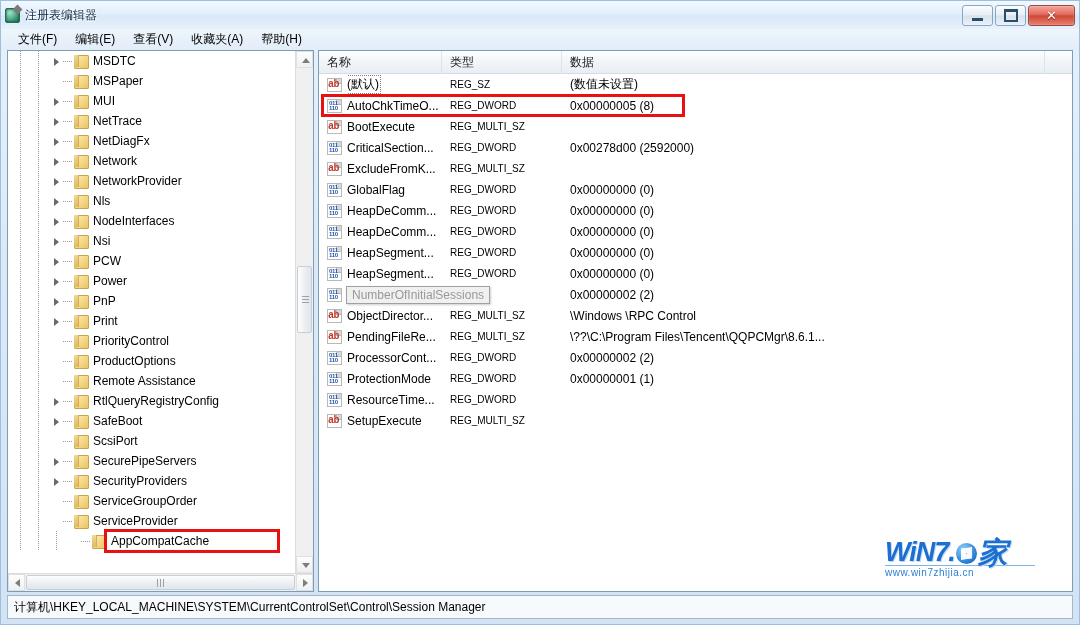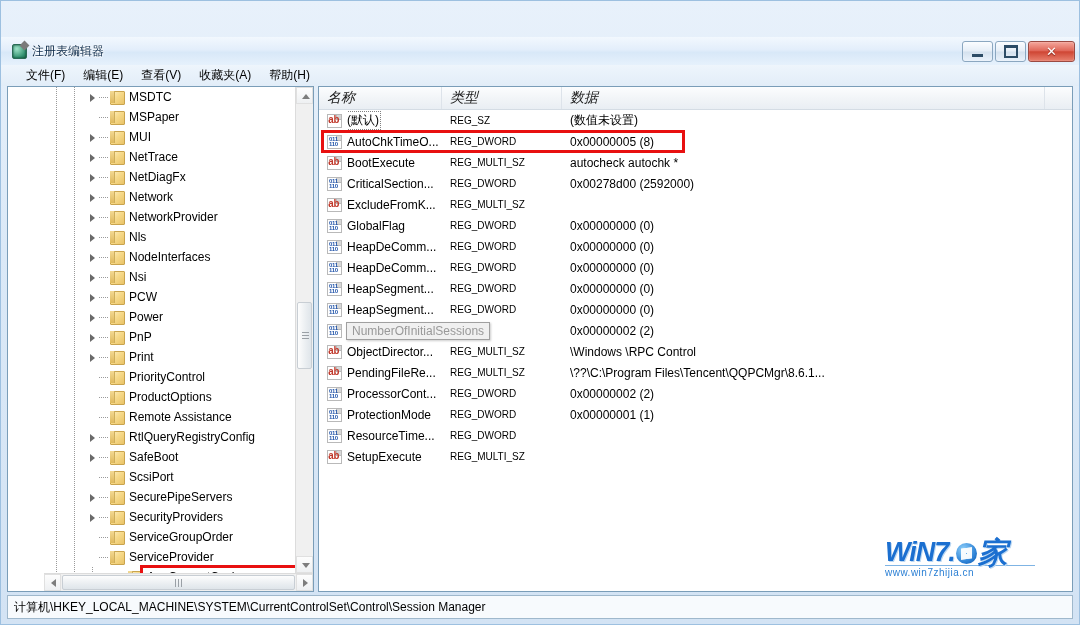--- a/index.html
+++ b/index.html
@@ -13,23 +13,22 @@
     position:absolute;left:0;top:0;width:1080px;height:625px;
     box-sizing:border-box;
     background:linear-gradient(180deg,#e8f1fb 0%,#dbe9f7 40%,#d3e3f4 100%);
     border:1px solid #9dc0e0;
     display:flex;flex-direction:column;
   }
   
   .titlebar{
     height:28px;position:relative;flex:0 0 auto;
     display:flex;align-items:center;
-    padding-left:10px;
+    padding-left:3px;
     background:linear-gradient(180deg,#f2f8fe 0%,#e3eefb 45%,#d8e8f8 55%,#e6f1fc 100%);
-    margin-top:36px;
   }
   .app-icon{
     width:16px;height:16px;margin-right:5px;position:relative;flex:0 0 auto;
   }
   .app-icon .glob{
     position:absolute;left:1px;top:1px;width:13px;height:13px;
     background:radial-gradient(circle at 30% 30%,#9fe3c8,#2f8f6d 70%,#1c6b4e);
     border:1px solid #2a6b55;border-radius:2px;
     box-shadow:inset 0 0 2px #0a3a2a;
   }
@@ -53,36 +52,36 @@
     width:45px;
     border:1px solid #9b4a42;
     background:linear-gradient(180deg,#f5a79c 0%,#e0685a 45%,#cf4634 52%,#e8816f 100%);
   }
   .gl-min{width:11px;height:3px;background:#2d4c66;margin-top:7px;}
   .gl-max{width:10px;height:8px;border:2px solid #2d4c66;border-top-width:3px;}
   .gl-close{color:#fff;font-size:13px;font-weight:bold;line-height:1;text-shadow:0 1px 1px #7a2318;}
   
   .menubar{
     height:21px;flex:0 0 auto;display:flex;align-items:center;
-    padding-left:16px;gap:0px;
+    padding-left:8px;gap:0px;
     background:linear-gradient(180deg,#eef5fc,#e2edf8);
   }
   .menu-item{
     font-size:12px;color:#000;padding:2px 9px;white-space:nowrap;cursor:default;
   }
   
   .content{
     flex:1 1 auto;display:flex;margin:0 6px 0 6px;
     min-height:0;
   }
   .pane{
     background:#fff;border:1px solid #7a9db8;box-sizing:border-box;
     position:relative;overflow:hidden;
   }
-  .tree-pane{width:307px;flex:0 0 auto;display:flex;flex-direction:column;padding-left:36px;}
+  .tree-pane{width:307px;flex:0 0 auto;display:flex;flex-direction:column;}
   .splitter{width:4px;flex:0 0 auto;background:transparent;cursor:col-resize;}
   .list-pane{flex:1 1 auto;display:flex;flex-direction:column;}
   
   .tree-scrollarea{
     position:relative;flex:1 1 auto;overflow:hidden;
   }
   .tree-inner{position:absolute;left:0;top:0;right:0;}
   .tnode{
     height:20px;display:flex;align-items:center;position:relative;
     padding-left:0px;white-space:nowrap;
@@ -187,24 +186,23 @@
     background-image:linear-gradient(to right,#9aa0a6 1px,transparent 1px);
     background-size:3px 8px;
   }
   
   .lheader{
     height:22px;flex:0 0 auto;display:flex;
     background:linear-gradient(180deg,#fcfdfe 0%,#f2f5f8 50%,#e9eef3 100%);
     border-bottom:1px solid #d4dce4;
   }
   .lh-cell{
-    font-size:14px;color:#1a1a1a;display:flex;align-items:center;
+    font-size:12px;color:#1a1a1a;display:flex;align-items:center;
     padding-left:8px;box-sizing:border-box;
     border-right:1px solid #dde3ea;
-    font-style:italic;
   }
   .lh-cell.c1{width:123px;}
   .lh-cell.c2{width:120px;}
   .lh-cell.c3{width:483px;}
   .lh-cell.c4{flex:1 1 auto;border-right:none;}
   .lrows{position:relative;flex:1 1 auto;overflow:hidden;background:#fff;}
   .lrow{
     height:21px;display:flex;align-items:center;white-space:nowrap;
   }
   .vicon{
@@ -679,21 +677,20 @@
               <div class="cell-type">REG_DWORD</div>
               <div class="cell-data">0x00000005 (8)</div>
             </div>
             <div class="lrow">
               <div class="vicon">
                 <div class="fold"></div>
                 <div class="ab">ab</div>
               </div>
               <div class="cell-name">BootExecute</div>
               <div class="cell-type">REG_MULTI_SZ</div>
-              <div class="cell-data">autocheck autochk *</div>
             </div>
             <div class="lrow">
               <div class="vicon">
                 <div class="fold"></div>
                 <div class="bits">011<br>110</div>
               </div>
               <div class="cell-name">CriticalSection...</div>
               <div class="cell-type">REG_DWORD</div>
               <div class="cell-data">0x00278d00 (2592000)</div>
             </div>

